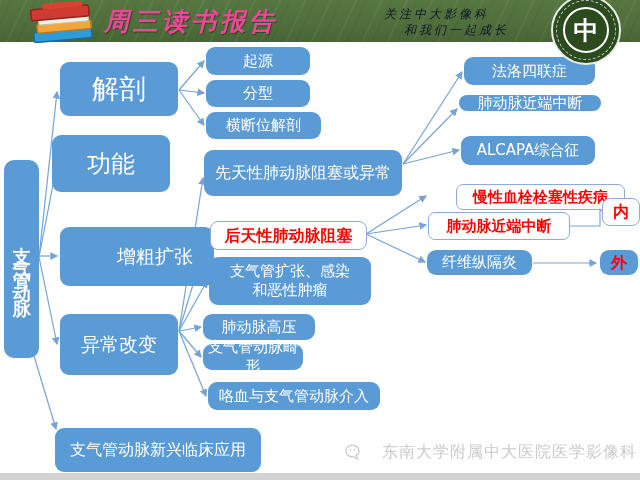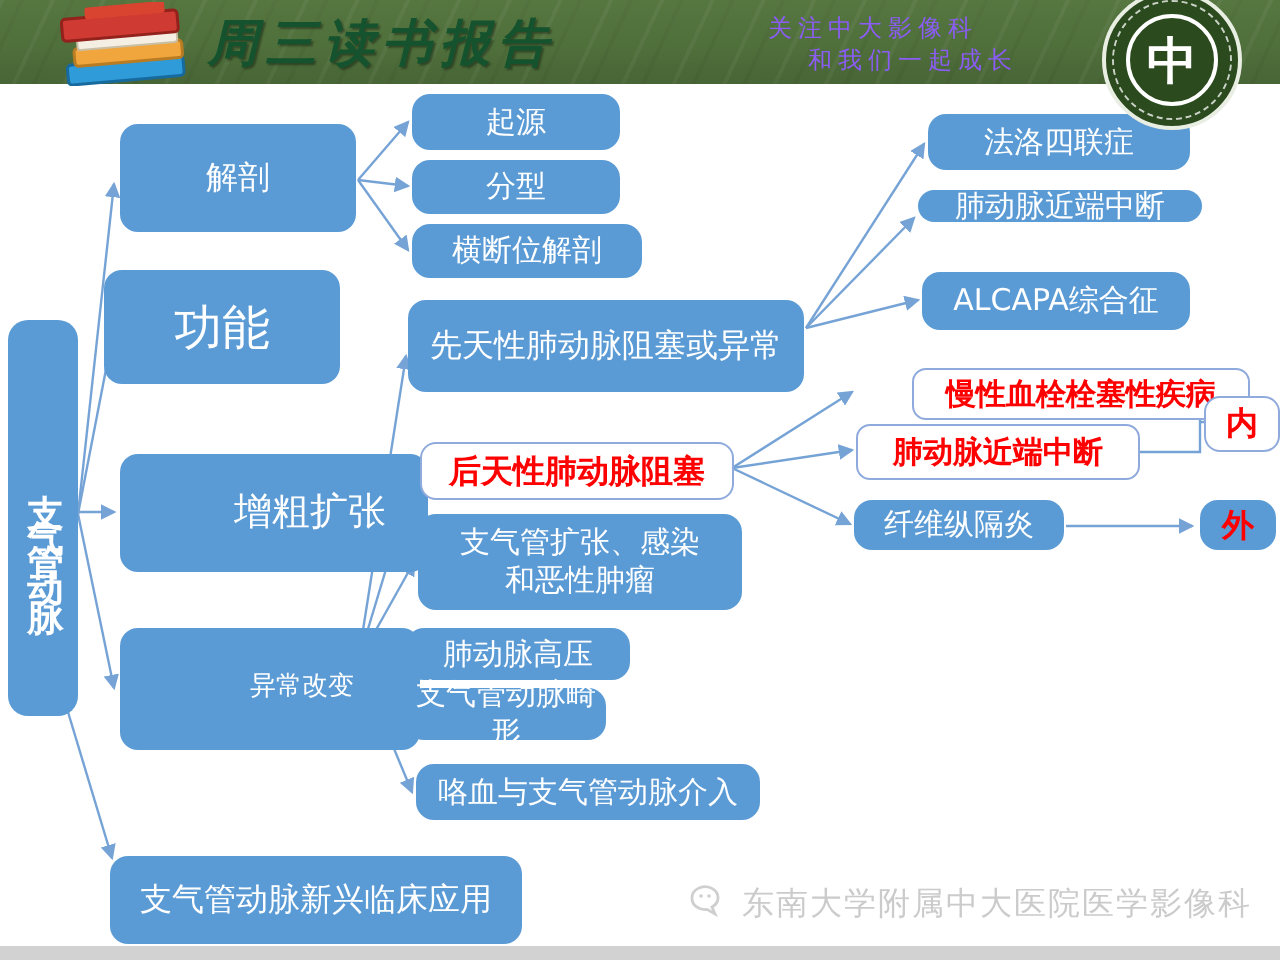--- a/index.html
+++ b/index.html
@@ -4,46 +4,46 @@
 <style>
   html,body{margin:0;padding:0;background:#888;}
   .slide{position:relative;width:640px;height:480px;background:#ffffff;overflow:hidden;
          font-family:"DejaVu Sans","Liberation Sans",sans-serif;}
   
   .header-band{position:absolute;left:0;top:0;width:640px;height:42px;
     background:linear-gradient(180deg,#577741 0%,#4f6f3b 55%,#486536 100%);}
   .header-band::after{content:"";position:absolute;inset:0;opacity:.18;
     background:repeating-linear-gradient(115deg,rgba(255,255,255,.25) 0 2px,transparent 2px 9px,rgba(0,0,0,.2) 9px 11px,transparent 11px 23px);}
   .header-title{position:absolute;left:104px;top:5px;font-family:"DejaVu Serif","Liberation Serif",serif;
-    font-size:25px;font-weight:bold;font-style:italic;color:#14532d;letter-spacing:4px;z-index:3;
+    font-size:25px;font-weight:bold;font-style:italic;color:#ec4899;letter-spacing:4px;z-index:3;
     text-shadow:1px 1px 1px rgba(0,0,0,.35);}
   .books{position:absolute;left:28px;top:1px;z-index:3;}
   .slogan1,.slogan2{position:absolute;font-family:"DejaVu Serif","Liberation Serif",serif;
-    font-size:12px;color:#8b5cf6;letter-spacing:3px;z-index:3;}
+    font-style:italic;font-size:12px;color:#0f172a;letter-spacing:3px;z-index:3;}
   .slogan1{left:384px;top:6px;}
   .slogan2{left:404px;top:22px;}
   .seal{position:absolute;left:551px;top:-5px;width:66px;height:66px;border-radius:50%;
     background:#2b4a1e;border:2px solid #e9eee3;z-index:4;}
   .seal-dots{position:absolute;inset:3px;border-radius:50%;border:1px dashed rgba(255,255,255,.75);}
   .seal-ring{position:absolute;inset:10px;border-radius:50%;border:2px solid #ffffff;}
   .seal-char{position:absolute;inset:0;display:flex;align-items:center;justify-content:center;
     color:#ffffff;font-family:"DejaVu Serif","Liberation Serif",serif;font-weight:bold;font-size:25px;}
   
   .node{position:absolute;background:#5b9bd5;color:#ffffff;border-radius:9px;
     display:flex;flex-direction:column;align-items:center;justify-content:center;
     text-align:center;line-height:1.25;z-index:2;}
   .node.outline{background:#ffffff;border:1.5px solid #8faadc;color:#ff0000;font-weight:bold;}
   .node.blue-red{color:#ff0000;font-weight:bold;}
   .n-root{left:4px;top:160px;width:35px;height:198px;font-size:18px;font-weight:bold;
     writing-mode:vertical-rl;text-orientation:upright;letter-spacing:13px;
     padding-top:10px;box-sizing:border-box;border-radius:10px;}
-  .n-anatomy{left:60px;top:62px;width:118px;height:54px;font-size:16px;}
+  .n-anatomy{left:60px;top:62px;width:118px;height:54px;font-size:27px;}
   .n-function{left:52px;top:135px;width:118px;height:57px;font-size:24px;}
   .n-dilation{left:60px;top:227px;width:118px;height:59px;font-size:19px;padding-left:36px;}
-  .n-abnormal{left:60px;top:314px;width:118px;height:61px;font-size:13px;padding-left:32px;}
+  .n-abnormal{left:60px;top:314px;width:118px;height:61px;font-size:19px;}
   .n-clinical{left:55px;top:428px;width:206px;height:44px;font-size:16px;}
   .n-origin{left:206px;top:47px;width:104px;height:28px;font-size:15px;}
   .n-classification{left:206px;top:80px;width:104px;height:27px;font-size:15px;}
   .n-cross{left:206px;top:112px;width:115px;height:27px;font-size:15px;}
   .n-congenital{left:204px;top:150px;width:198px;height:46px;font-size:16px;}
   .n-acquired{left:210px;top:221px;width:155px;height:27px;font-size:16px;border-radius:8px;}
   .n-bronchiectasis{left:209px;top:257px;width:162px;height:48px;font-size:15px;}
   .n-pah{left:203px;top:314px;width:112px;height:26px;font-size:15px;}
   .n-malformation{left:203px;top:344px;width:100px;height:26px;font-size:15px;}
   .n-hemoptysis{left:208px;top:382px;width:172px;height:28px;font-size:15px;}
@@ -51,21 +51,21 @@
   .n-interruption{left:459px;top:95px;width:142px;height:16px;font-size:15px;}
   .n-alcapa{left:461px;top:136px;width:134px;height:29px;font-size:15px;}
   .n-cteph{left:428px;top:184px;width:167px;height:24px;font-size:15px;border-radius:7px;margin-left:28px;}
   .n-takayasu{left:428px;top:212px;width:140px;height:26px;font-size:15px;border-radius:7px;}
   .n-internal{left:602px;top:198px;width:36px;height:26px;font-size:16px;border-radius:8px;}
   .n-fibrosing{left:427px;top:250px;width:105px;height:25px;font-size:15px;}
   .n-external{left:600px;top:250px;width:38px;height:25px;font-size:16px;}
   
   .wires{position:absolute;left:0;top:0;z-index:1;pointer-events:none;}
   
-  .watermark{position:absolute;left:344px;top:442px;display:flex;gap:5px;
+  .watermark{position:absolute;left:344px;top:442px;display:flex;align-items:center;gap:16px;
     color:#cbcbcb;font-size:16px;letter-spacing:1px;z-index:2;}
   .bottom-edge{position:absolute;left:0;bottom:0;width:640px;height:7px;background:#d2d2d2;}
 </style>
 </head>
 <body>
 
 <div class="slide">
 
   <div class="header-band"></div>
   <svg class="books" width="72" height="42" viewBox="0 0 72 42">

